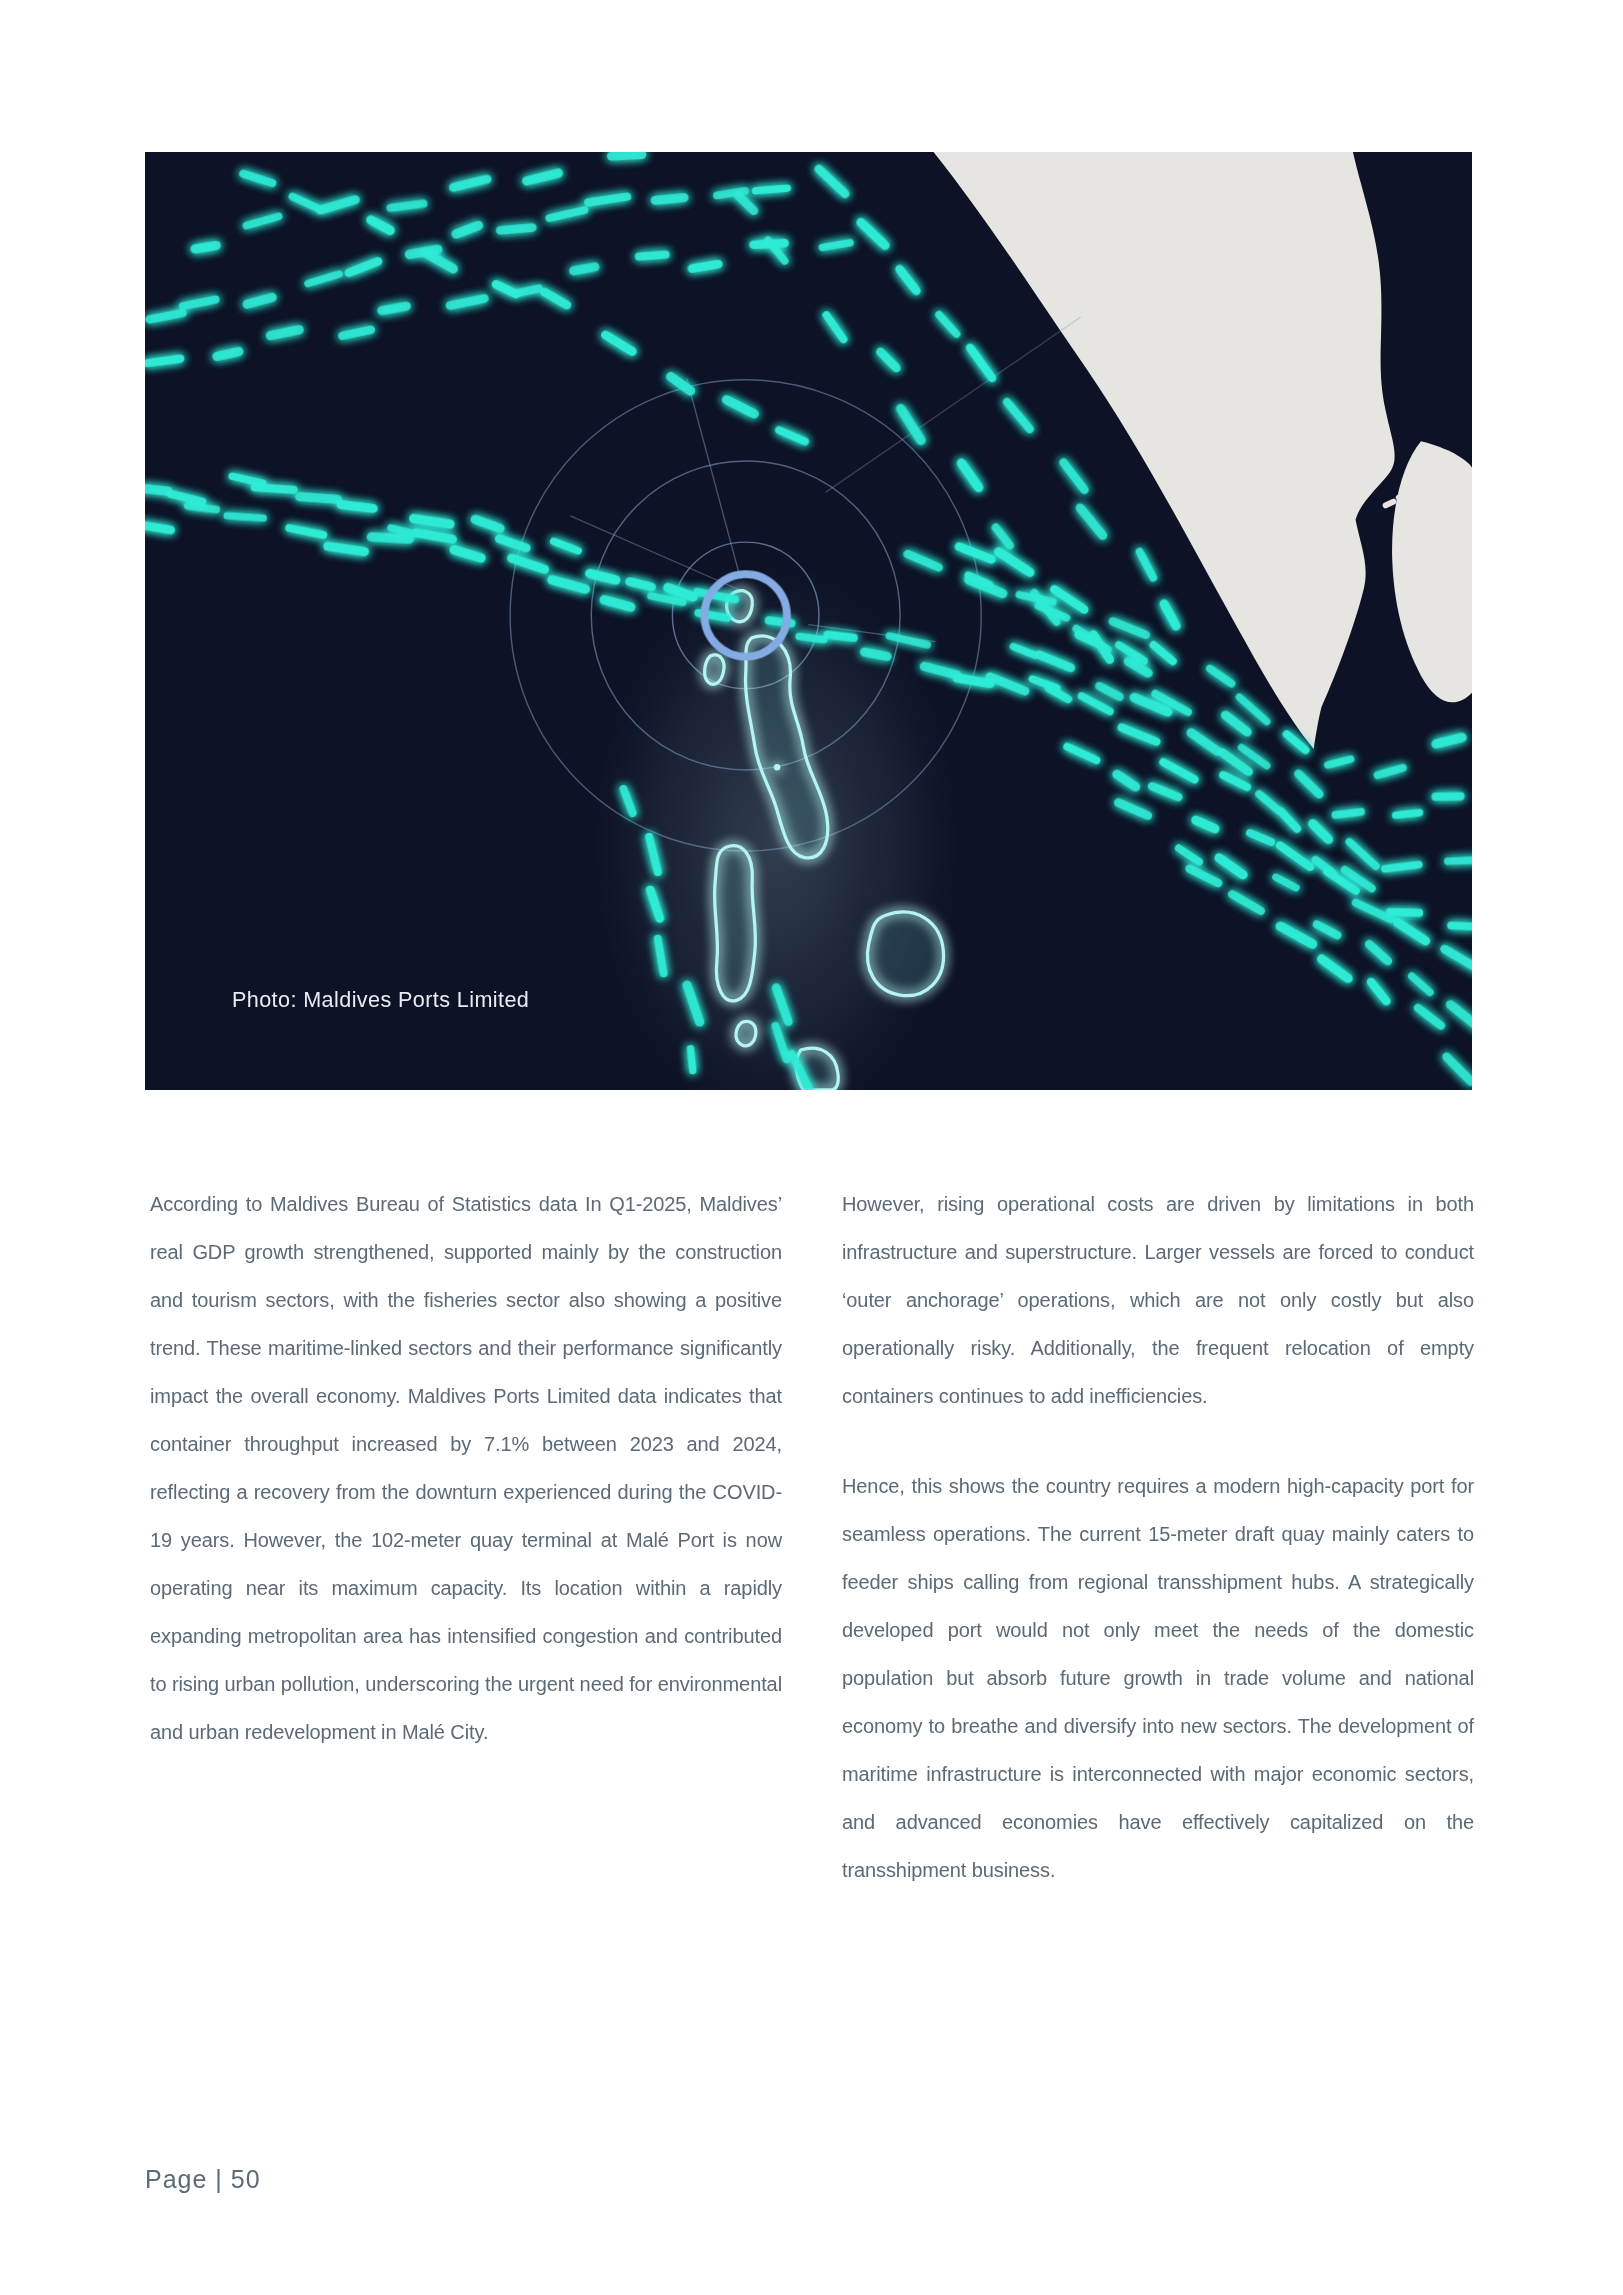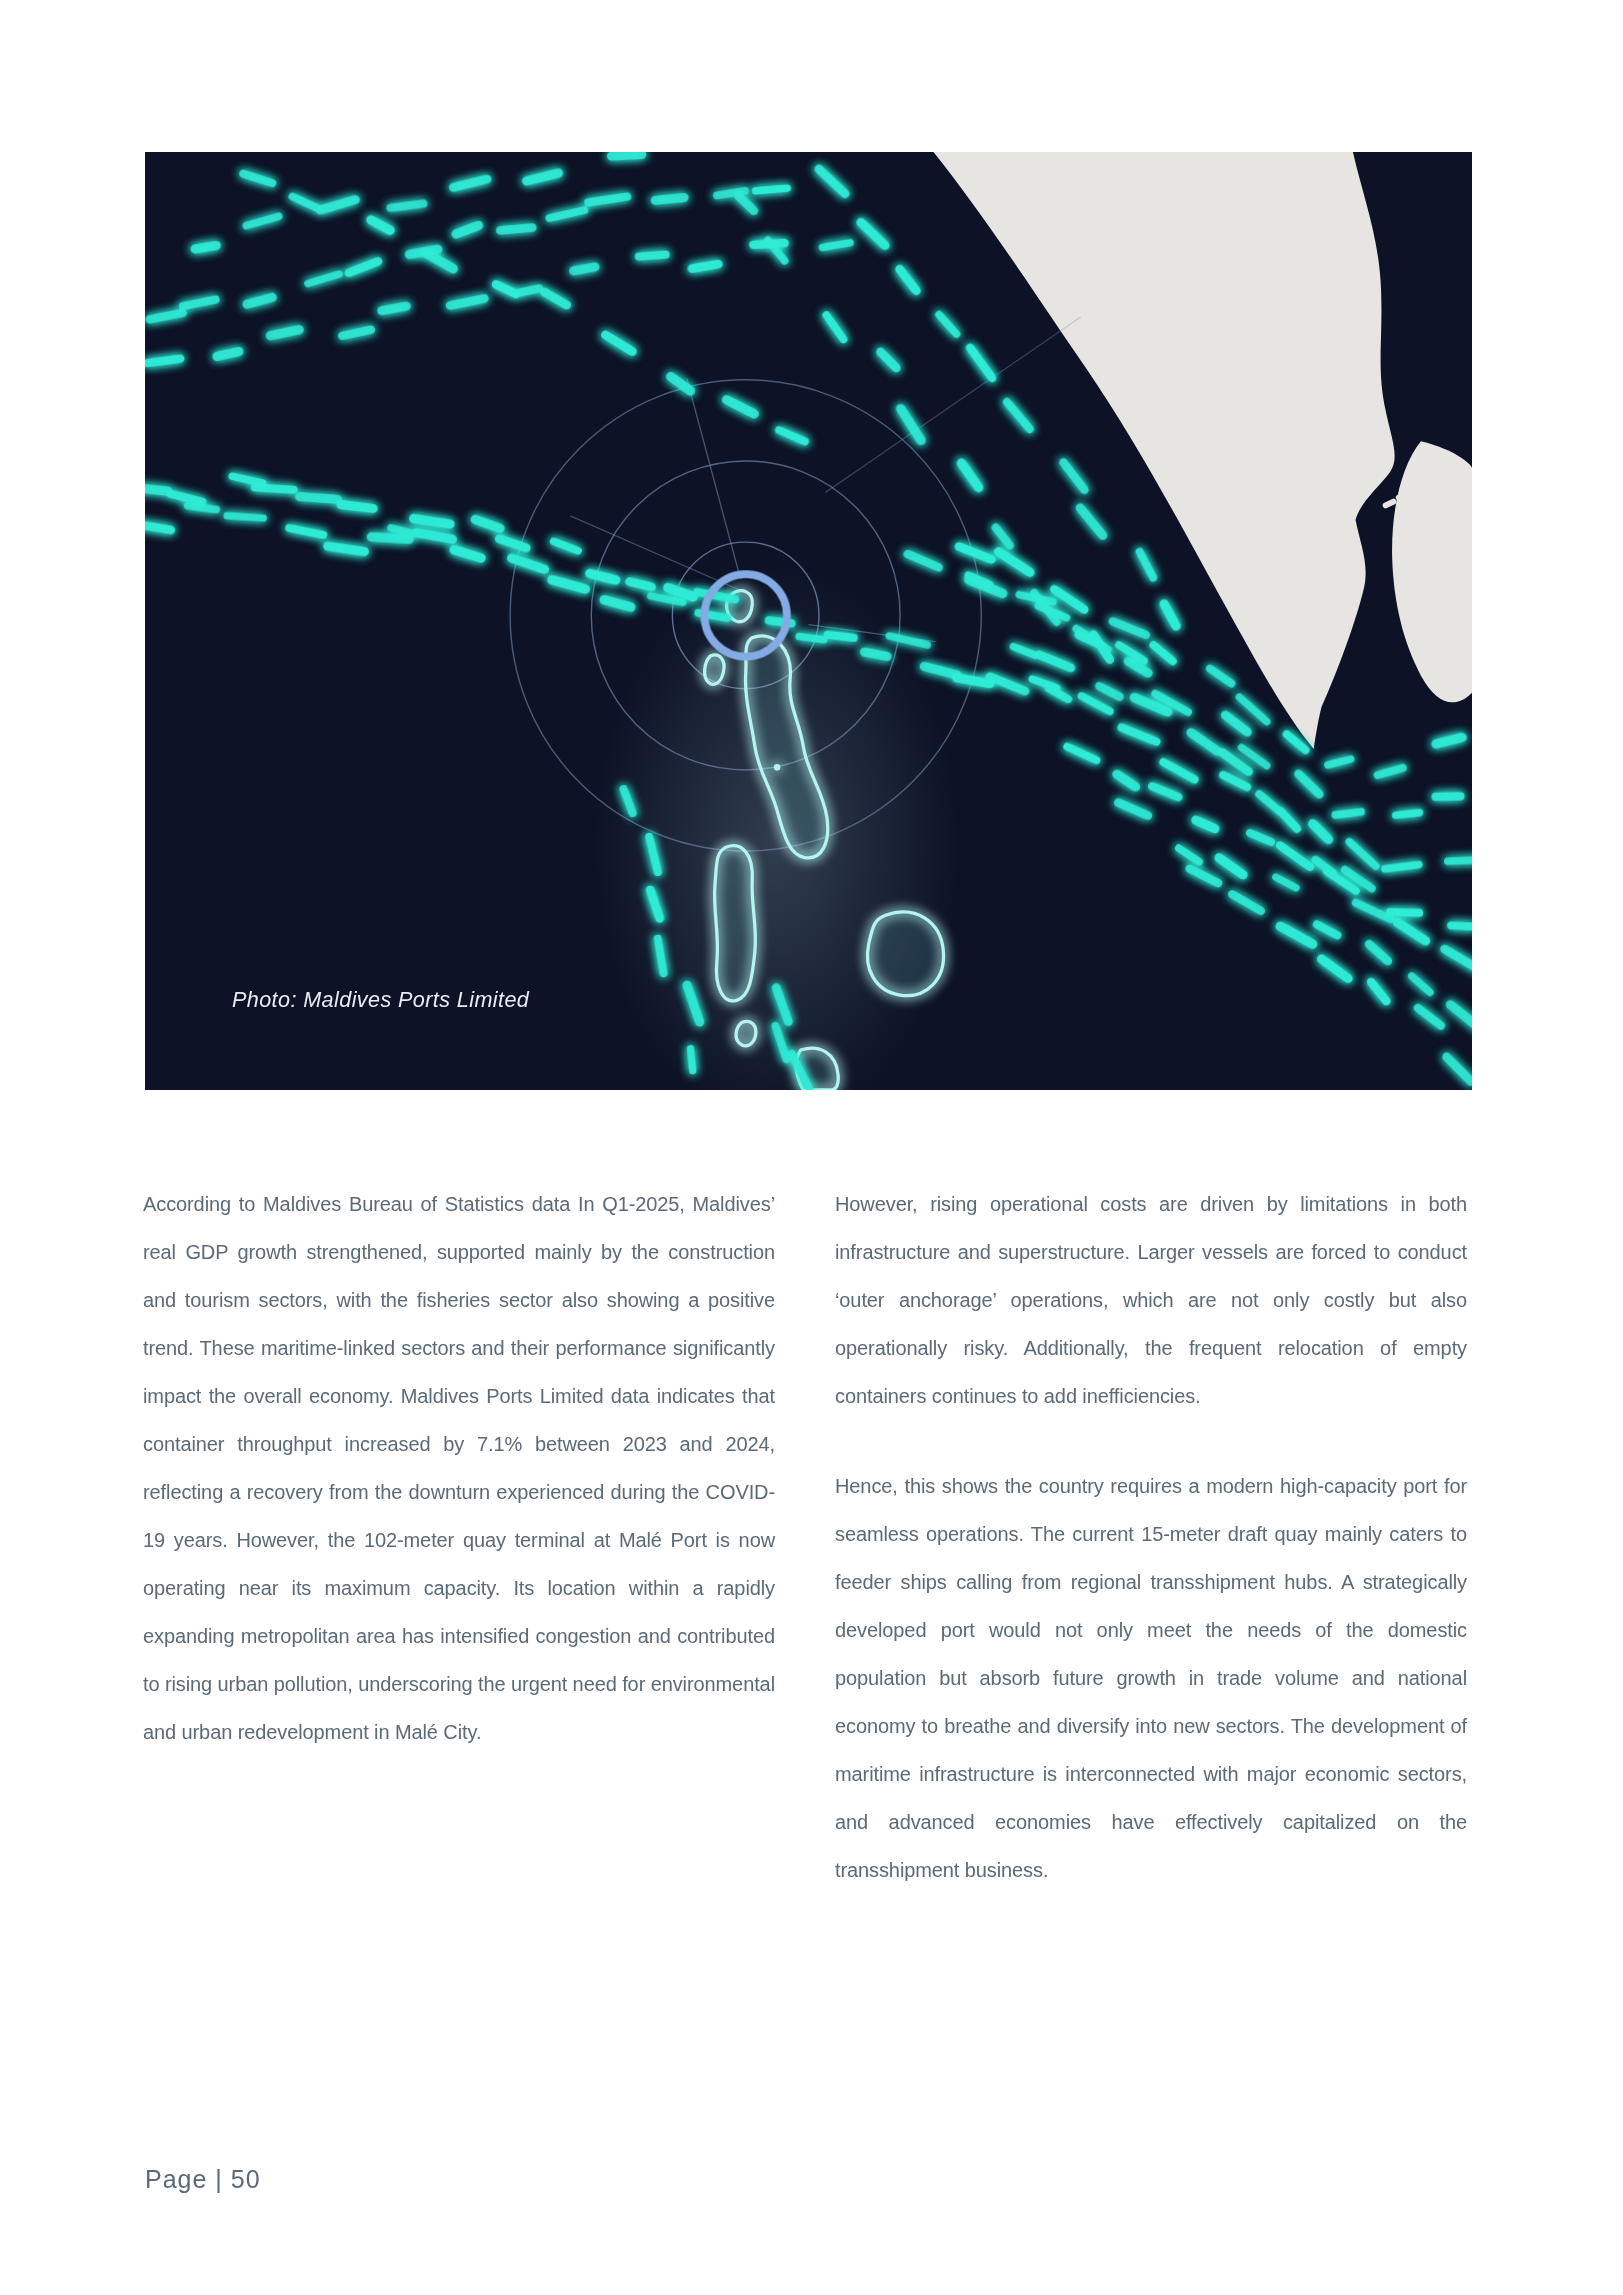--- a/index.html
+++ b/index.html
@@ -4,26 +4,26 @@
 <style>
   html,body{margin:0;padding:0;background:#ffffff;}
   body{width:1623px;height:2295px;font-family:"Liberation Sans",sans-serif;}
   .page{position:relative;width:1623px;height:2295px;background:#ffffff;overflow:hidden;}
 
   
   .map-figure{position:absolute;left:145px;top:152px;width:1327px;height:938px;margin:0;}
   .map-figure svg{display:block;width:100%;height:100%;}
   .photo-credit{
     position:absolute;left:87px;bottom:77px;
-    font-style:italic;font-size:21.6px;letter-spacing:0.4px;
+    font-size:21.6px;letter-spacing:0.4px;
     color:#e9ecf2;white-space:nowrap;
   }
 
   
-  .columns{position:absolute;left:143px;top:1180px;width:1324px;display:flex;gap:60px;}
+  .columns{position:absolute;left:150px;top:1180px;width:1324px;display:flex;gap:60px;}
   .col{flex:1;min-width:0;}
   .col p{
     margin:0;
     font-size:20px;line-height:48px;letter-spacing:-0.1px;
     color:#5b6a77;
     text-align:justify;text-justify:inter-word;
   }
   .col p + p{margin-top:42px;}
 
   

